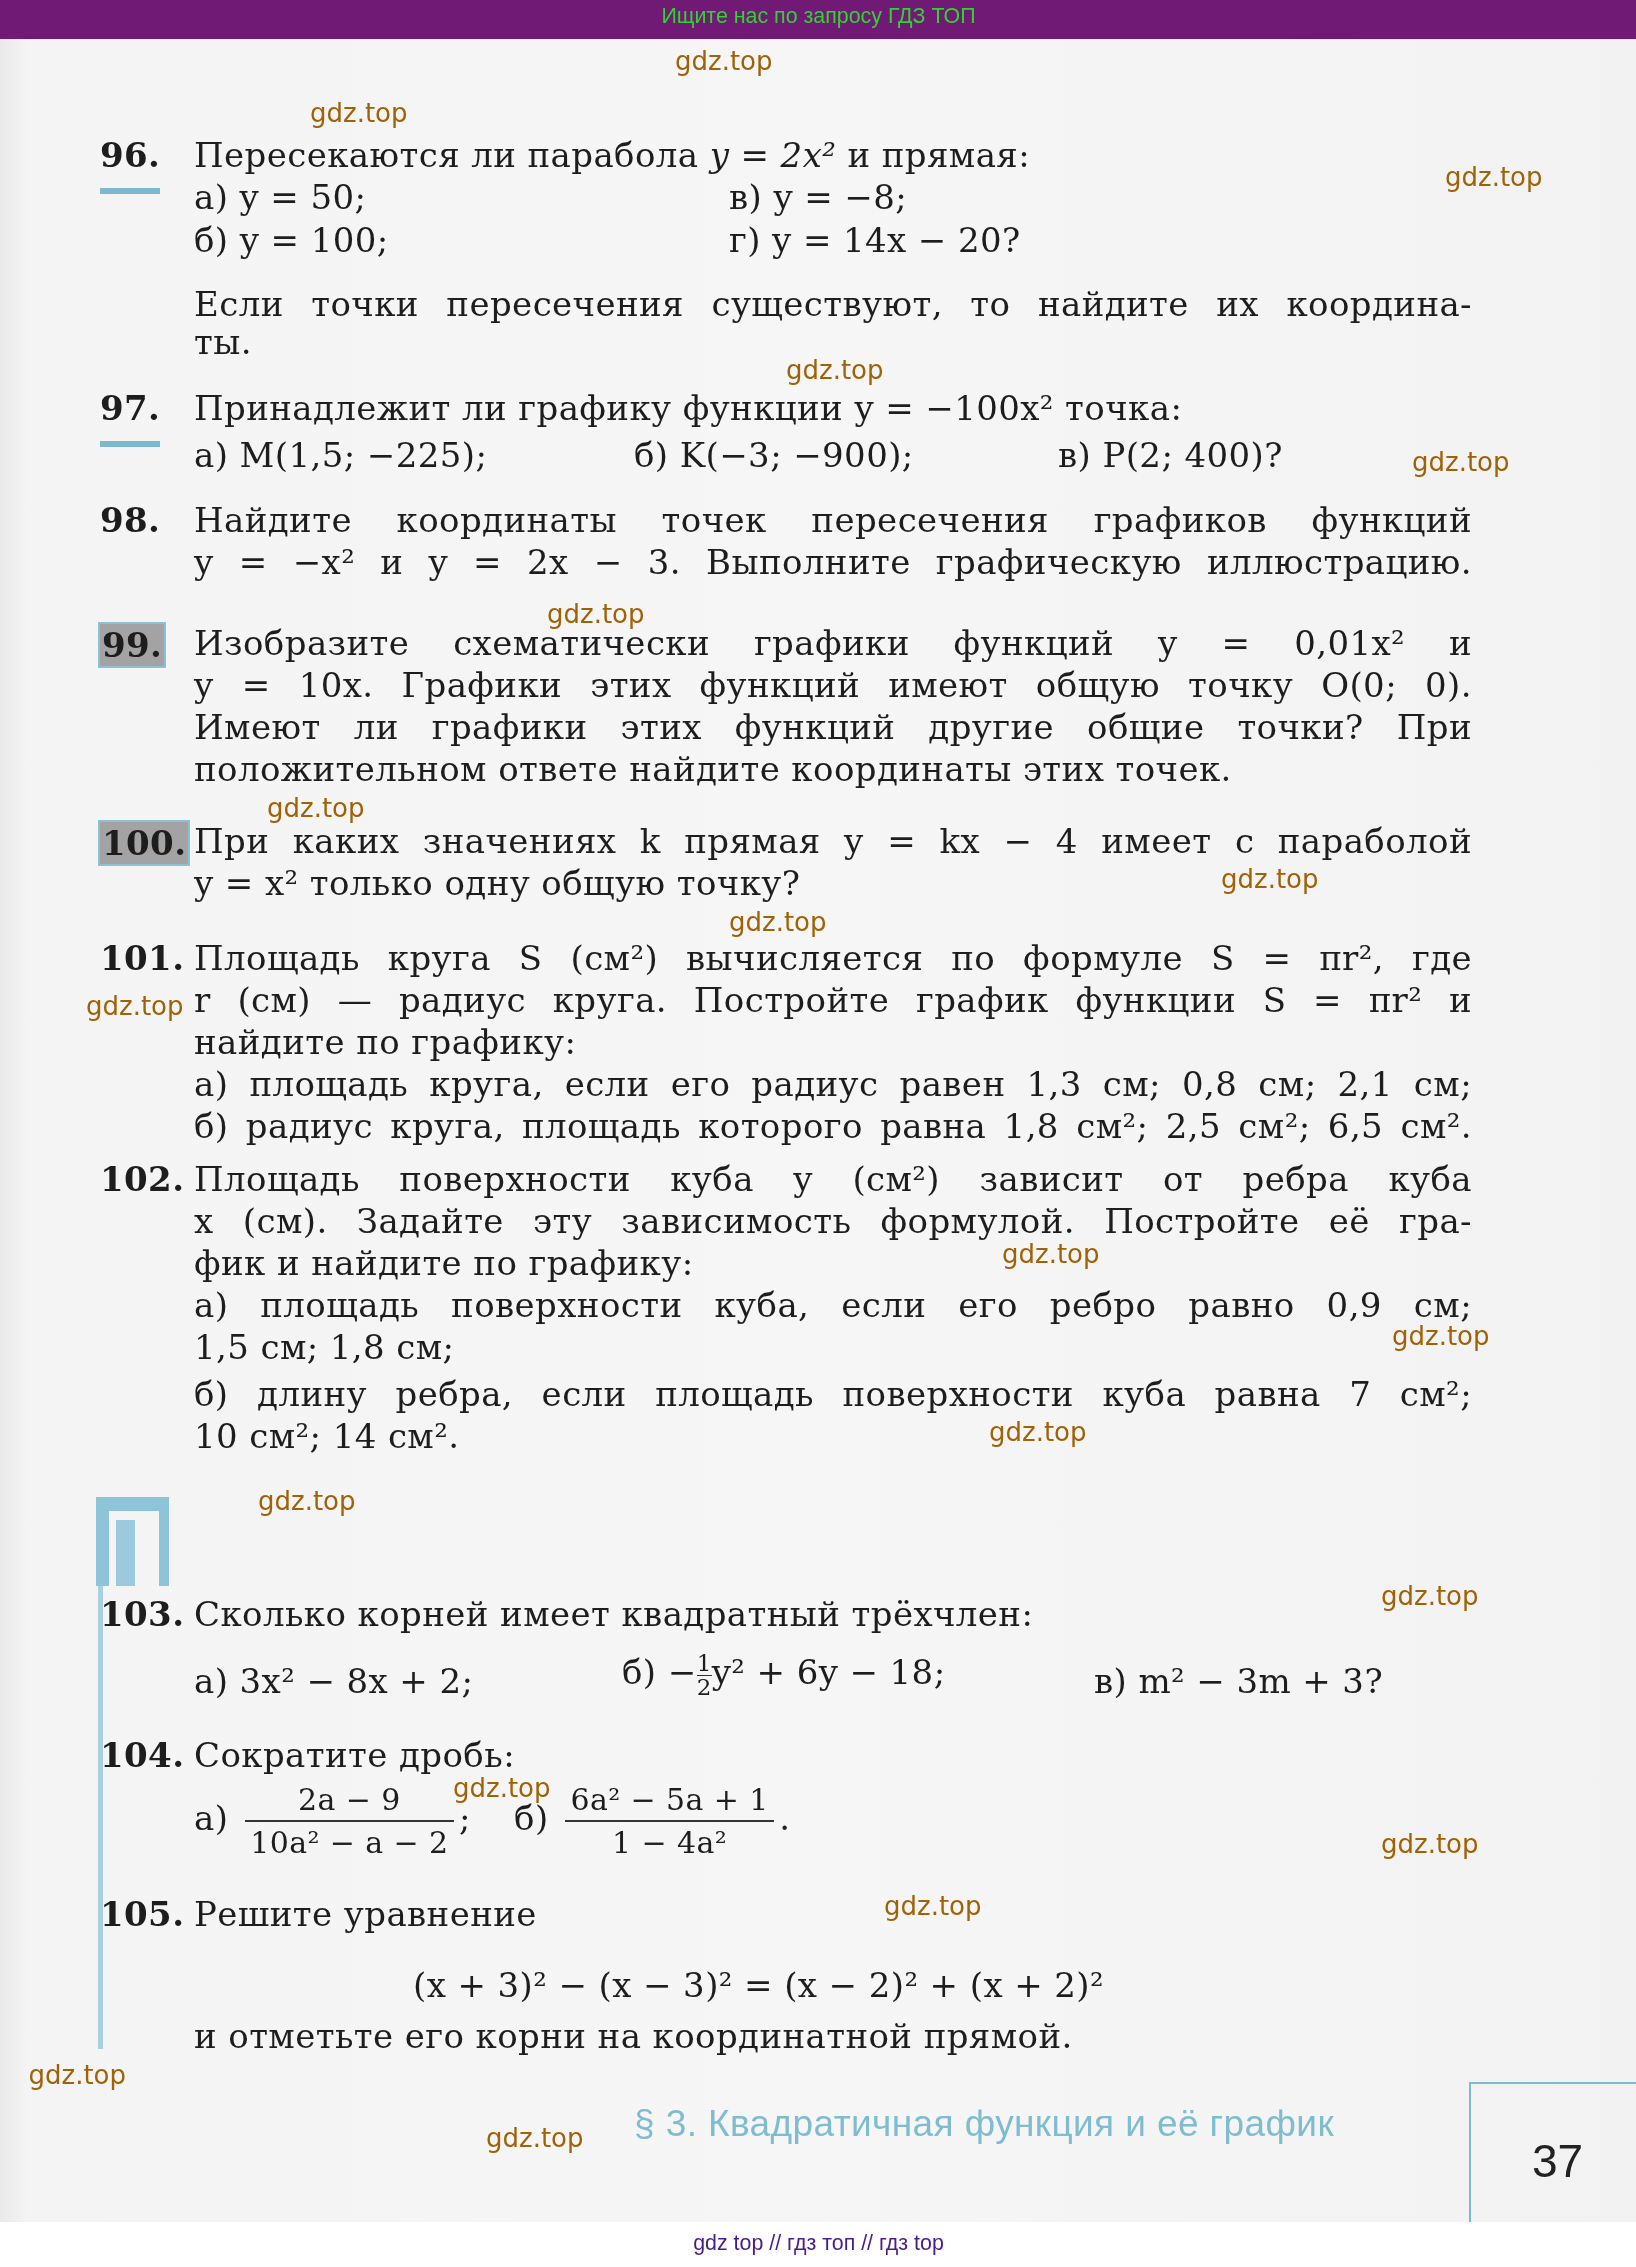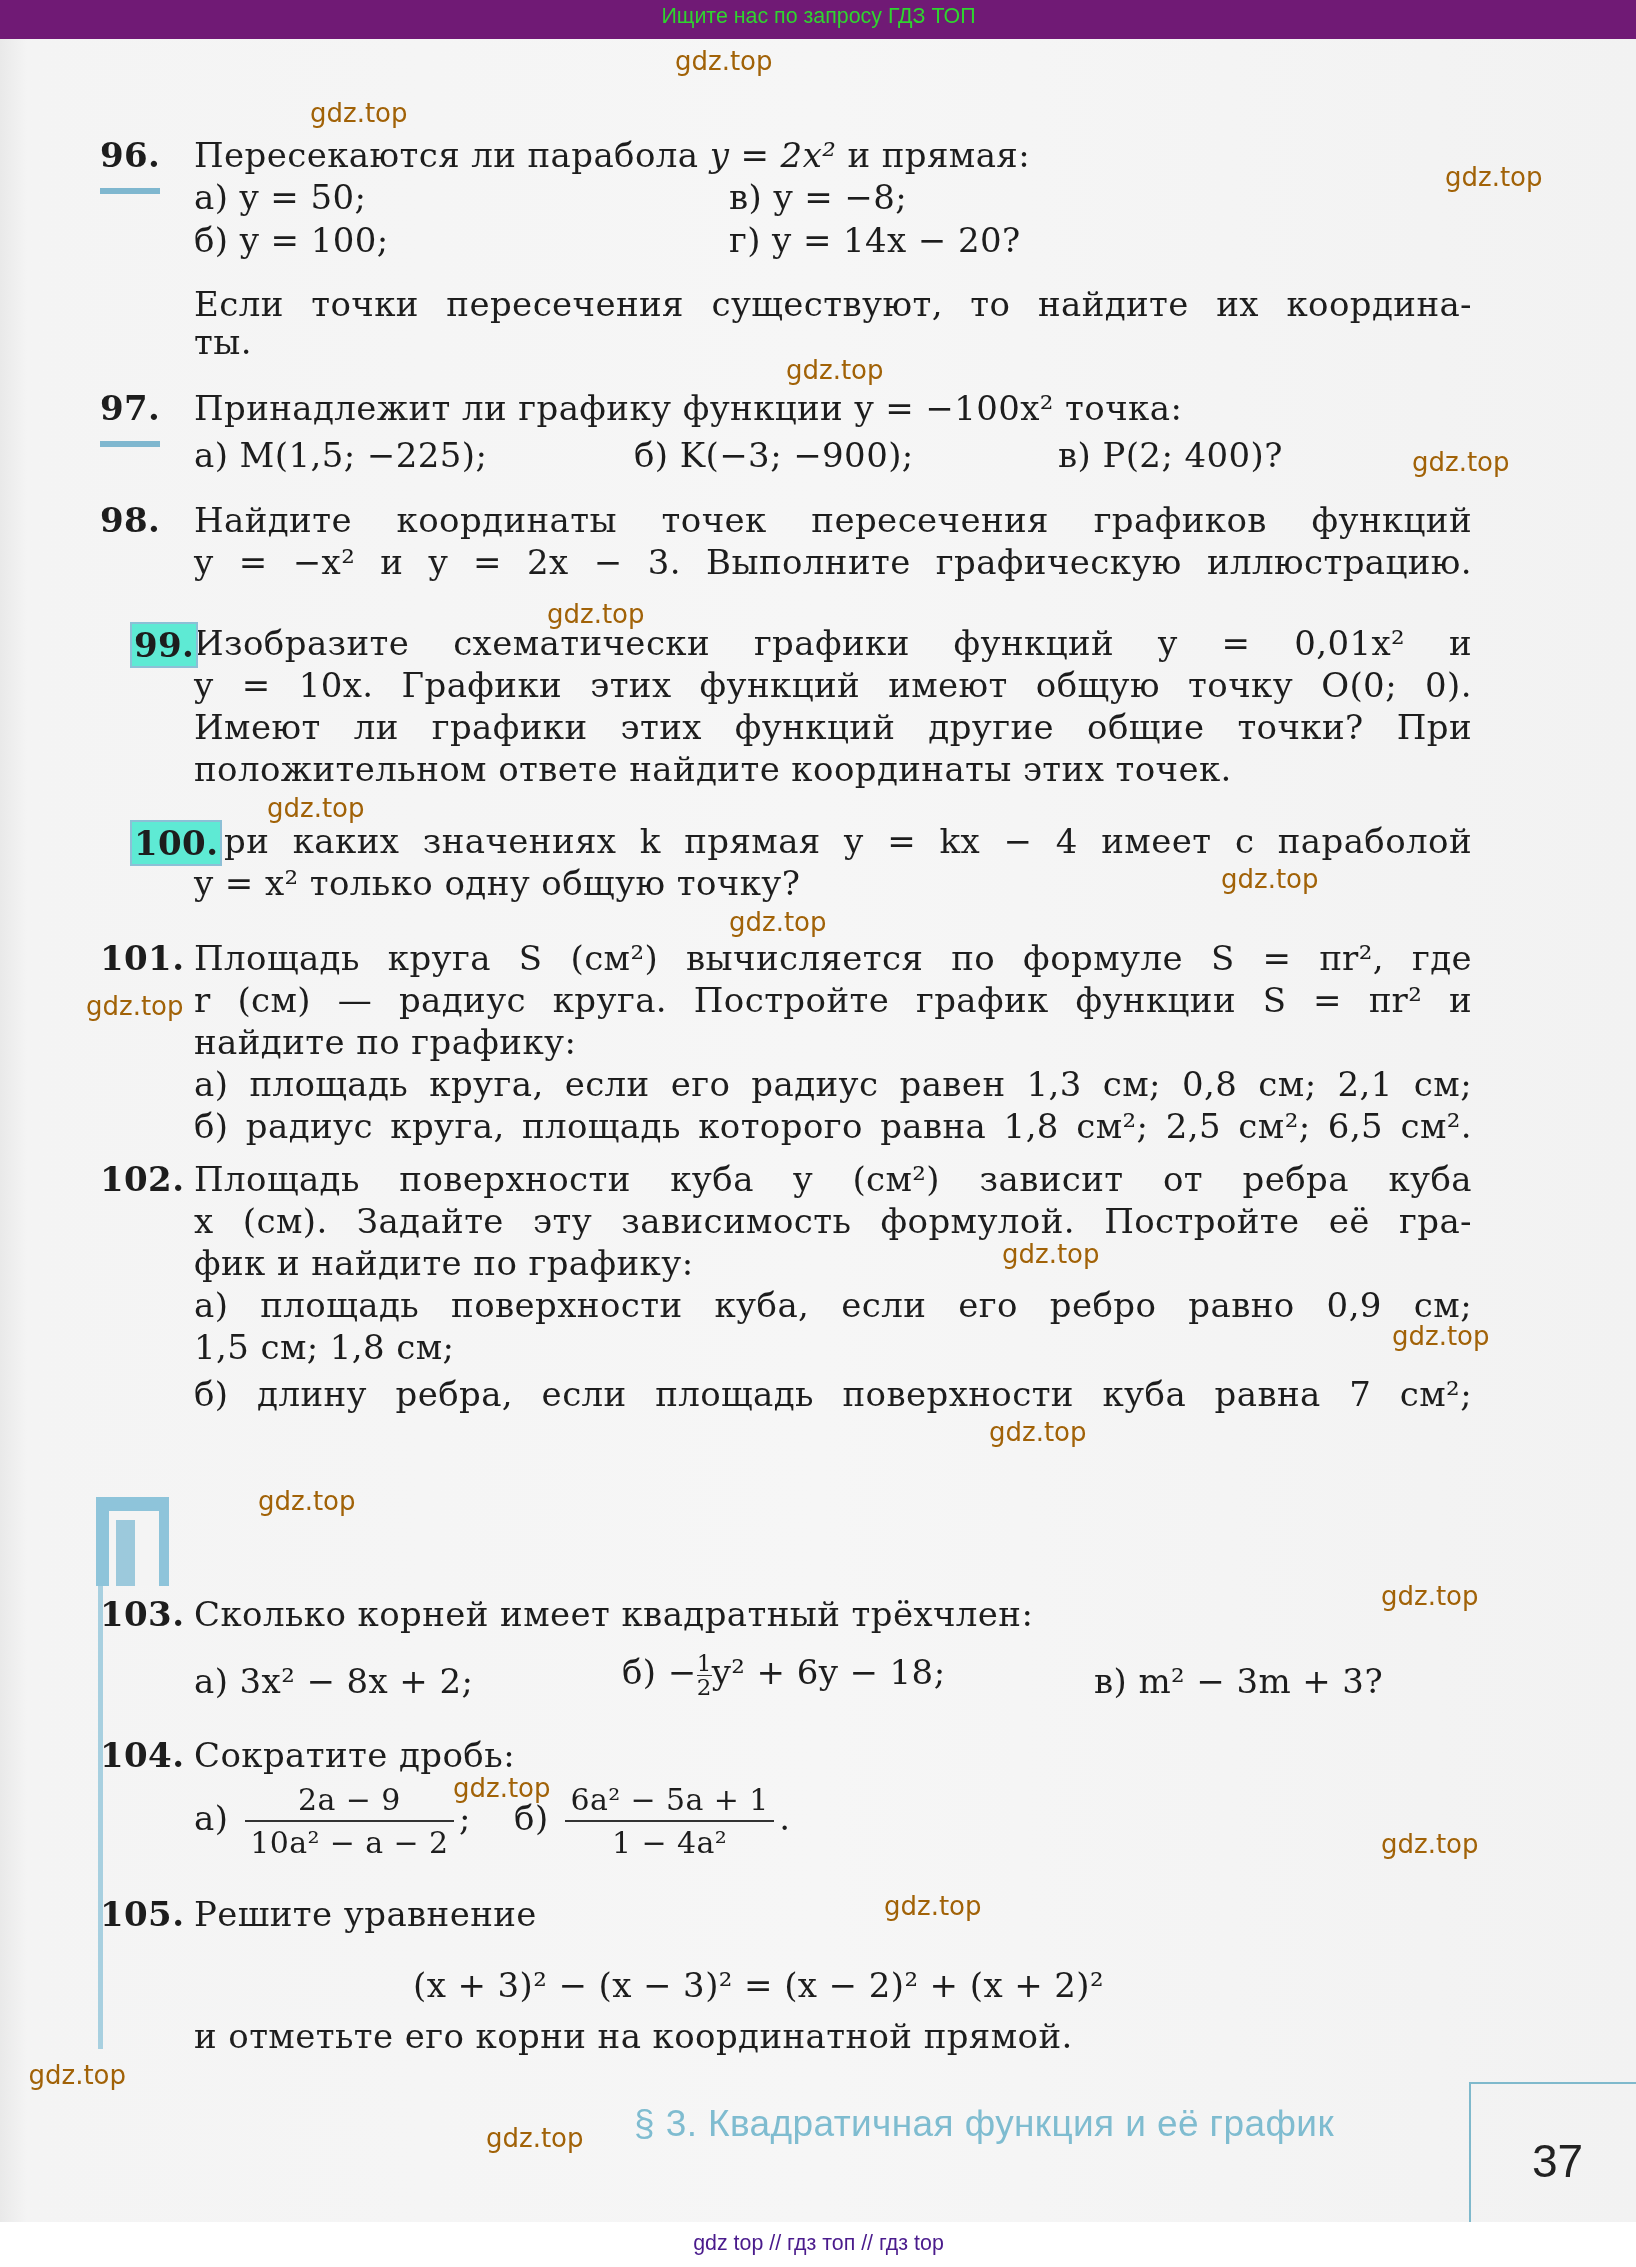--- a/index.html
+++ b/index.html
@@ -14,21 +14,21 @@
 
     .wm { position:absolute; font-family:"DejaVu Sans", sans-serif; font-size:26px; color:#a16207; }
 
     .prob { position:absolute; left:100px; width:1372px; font-size:34px; line-height:42px; letter-spacing:0.4px; }
     .num { position:absolute; left:0; top:0; font-weight:bold; font-size:34px; }
     .body { margin-left:94px; }
     .line { display:block; white-space:nowrap; }
     .just { text-align:justify; text-align-last:justify; display:block; }
     i { font-style:italic; }
     .ul { border-bottom:6.2px solid #7fb7cf; padding-bottom:12px; }
-    .boxnum { border:2.7px solid #8cc0d6; background:#5eead4; padding:0 1.8px;margin-left:32px; }
+    .boxnum { border:2.7px solid #8cc0d6; background:#a3a3a3; padding:0 1.8px; }
     .col2 { position:absolute; left:634px;text-align:center; }
     .frac { display:inline-block; vertical-align:middle; text-align:center; margin:0 5.3px; }
     .frac .n { display:block; border-bottom:2.7px solid #333; padding:0 5.3px 1.8px; font-size:30px; line-height:37px;}
     .frac .d { display:block; padding:1.8px 5.3px 0; font-size:30px; line-height:37px;}
     .sfrac { display:inline-block; vertical-align:middle; text-align:center; font-size:23px; line-height:23px; }
     .sfrac .n { display:block; border-bottom:1.8px solid #333; }
 
     .pmarker { position:absolute; left:96px; top:1497px; width:73px; height:89px; background:#8ec4da; }
     .pmarker .inner { position:absolute; left:12.5px; top:14.3px; width:50px; height:75px; background:#f4f4f4; }
     .pmarker .bar { position:absolute; left:19.6px; top:23px; width:19.6px; height:66px; background:#9cc9dc; }
@@ -132,20 +132,21 @@
 
 <div class="prob" style="top:1158px">
   <span class="num">102.</span>
   <div class="body">
     <span class="just">Площадь поверхности куба y (см²) зависит от ребра куба</span>
     <span class="just">x (см). Задайте эту зависимость формулой. Постройте её гра-</span>
     <span class="line">фик и найдите по графику:</span>
     <span class="just">а) площадь поверхности куба, если его ребро равно 0,9 см;</span>
     <span class="line">1,5 см; 1,8 см;</span>
     <span class="just" style="margin-top:5.3px">б) длину ребра, если площадь поверхности куба равна 7 см²;</span>
+    <span class="line">10 см²; 14 см².</span>
   </div>
 </div>
 
 <div class="pmarker">
     <div class="inner"></div>
     <div class="bar"></div>
   </div>
 <div class="vrule"></div>
 
 <div class="prob" style="top:1593px">

